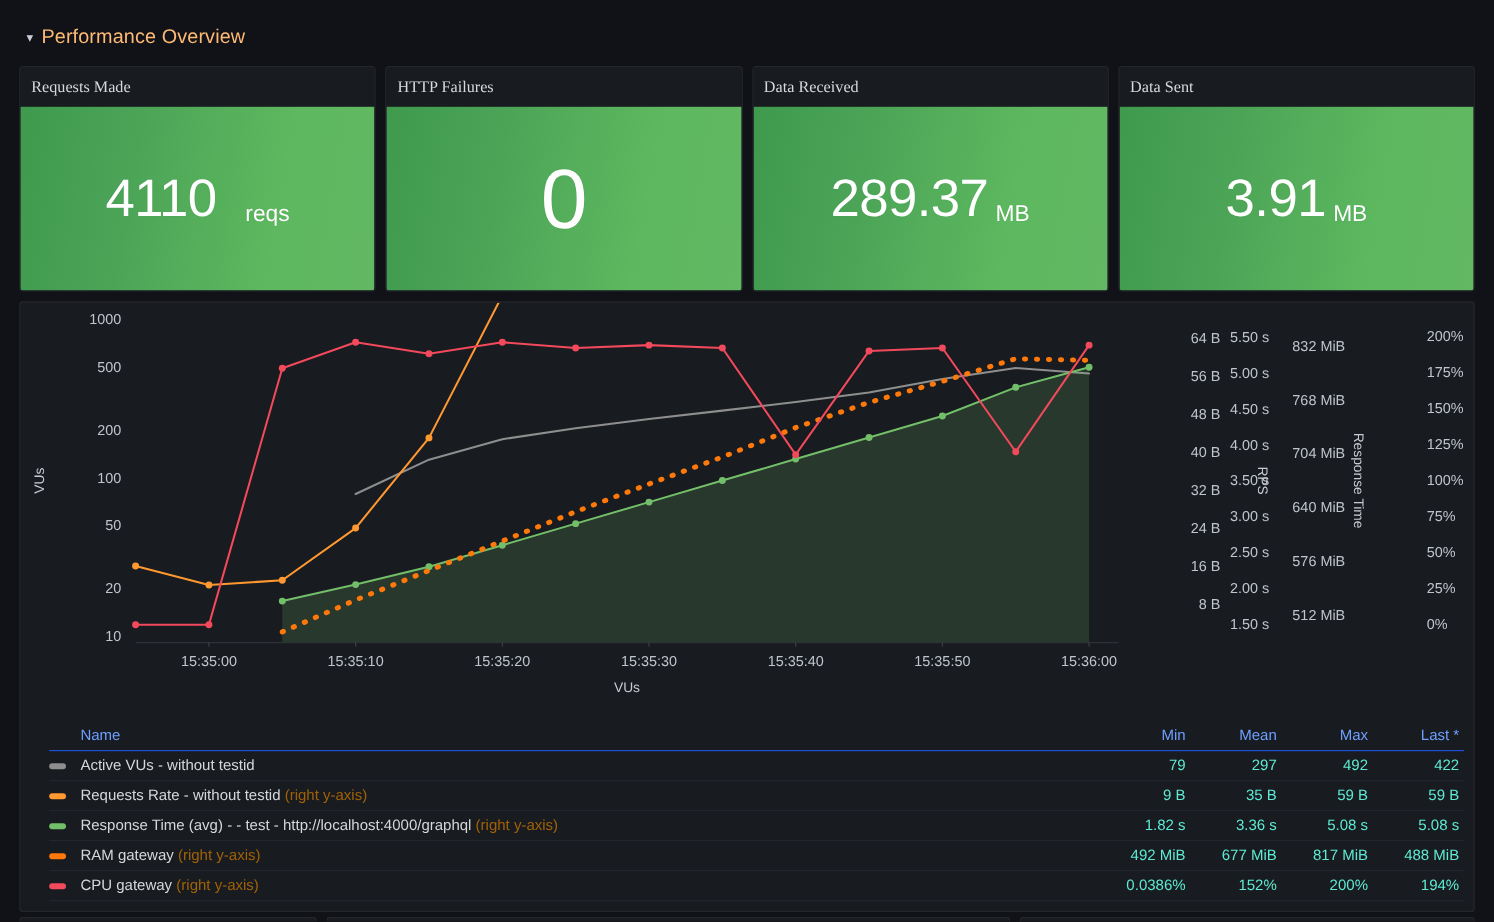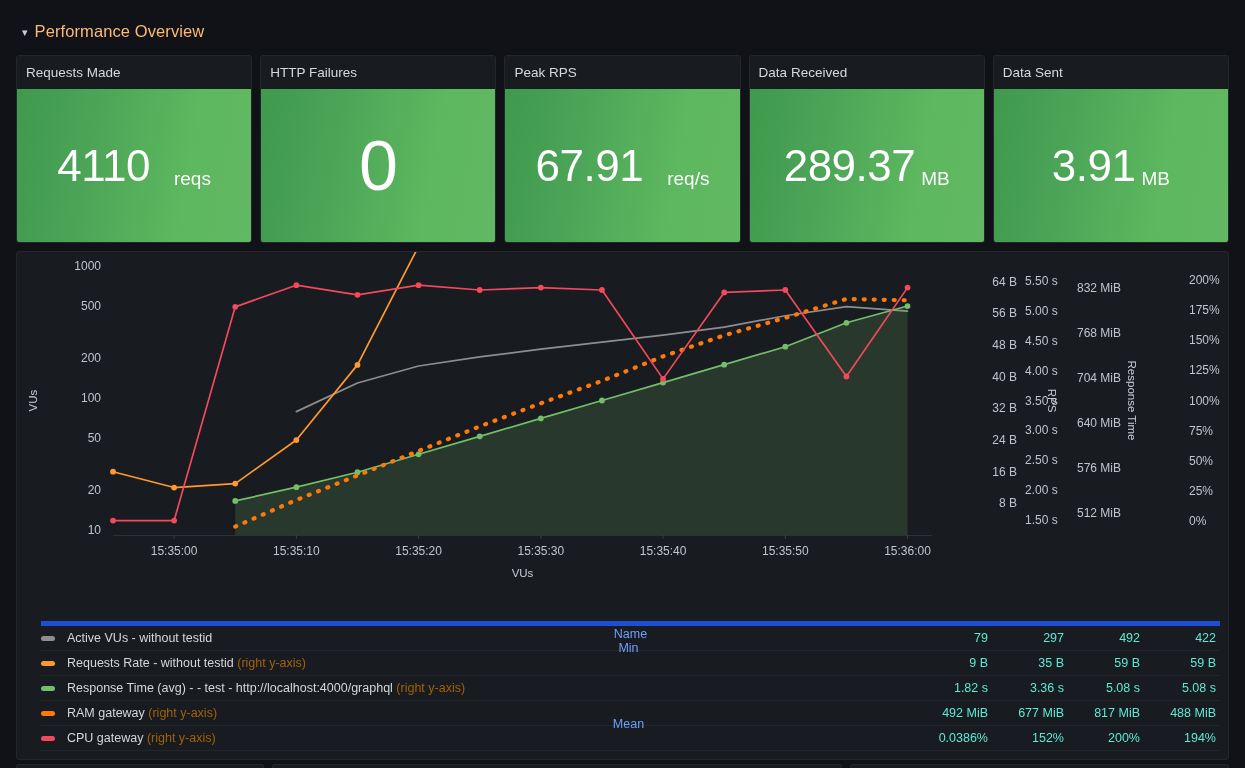--- a/index.html
+++ b/index.html
@@ -39,20 +39,21 @@
     border-radius: 3px;
     display: flex; flex-direction: column;
     overflow: hidden;
   }
   .stat-head {
     height: 33px; flex: 0 0 33px;
     display: flex; align-items: center;
     padding: 0 9px;
     color: #d8d9da; font-size: 13.5px;
     background: #181b1f;
+    font-family: Liberation Serif, serif;
   }
   .stat-body {
     flex: 1 1 auto;
     position: relative;
     display: flex; align-items: center; justify-content: center;
     background: linear-gradient(100deg, #3f9a4e 0%, #4aa356 28%, #5db85f 72%, #63b863 100%);
   }
   .stat-val {
     display: flex; align-items: flex-end;
     color: #ffffff; white-space: nowrap;
@@ -82,21 +83,21 @@
     position: relative;
     width: 100%;
     padding: 0 8px 0 24px;
   }
   .lg-row {
     display: flex; align-items: center;
     height: 25px;
     border-bottom: 1px solid #22252b;
     font-size: 12.5px;
   }
-  .lg-row.head { border-bottom: 5px solid #1d4ed8; flex-direction: column; }
+  .lg-row.head { border-bottom: 1px solid #1d4ed8; }
   .lg-swatch-cell {
     flex: 0 0 26px;
     display: flex; align-items: center;
   }
   .lg-swatch {
     width: 14px; height: 5px; border-radius: 3px;
   }
   .lg-name {
     flex: 1 1 auto; color: #d5d7da;
     white-space: nowrap; overflow: hidden; text-overflow: ellipsis;
@@ -143,29 +144,20 @@
             <span class="stat-num">4110</span>
             <span class="stat-unit wide">reqs</span>
           </div>
         </div>
       </div>
       <div class="stat-panel">
         <div class="stat-head">HTTP Failures</div>
         <div class="stat-body">
           <div class="stat-val">
             <span class="stat-num big">0</span>
-          </div>
-        </div>
-      </div>
-      <div class="stat-panel">
-        <div class="stat-head">Peak RPS</div>
-        <div class="stat-body">
-          <div class="stat-val">
-            <span class="stat-num">67.91</span>
-            <span class="stat-unit wide">req/s</span>
           </div>
         </div>
       </div>
       <div class="stat-panel">
         <div class="stat-head">Data Received</div>
         <div class="stat-body">
           <div class="stat-val">
             <span class="stat-num">289.37</span>
             <span class="stat-unit">MB</span>
           </div>

